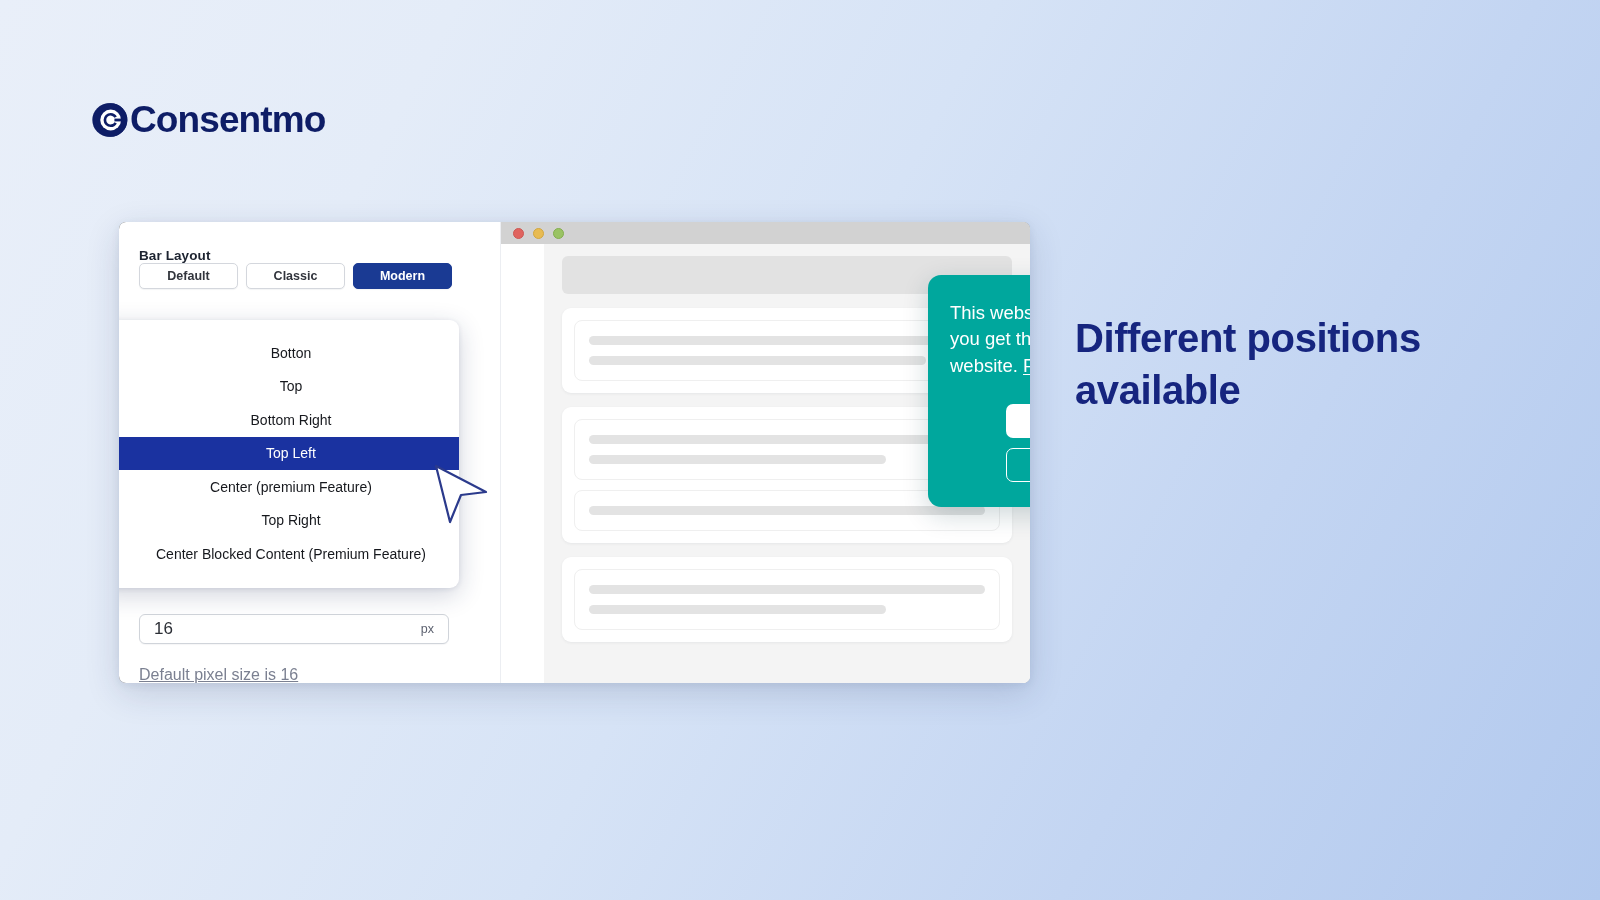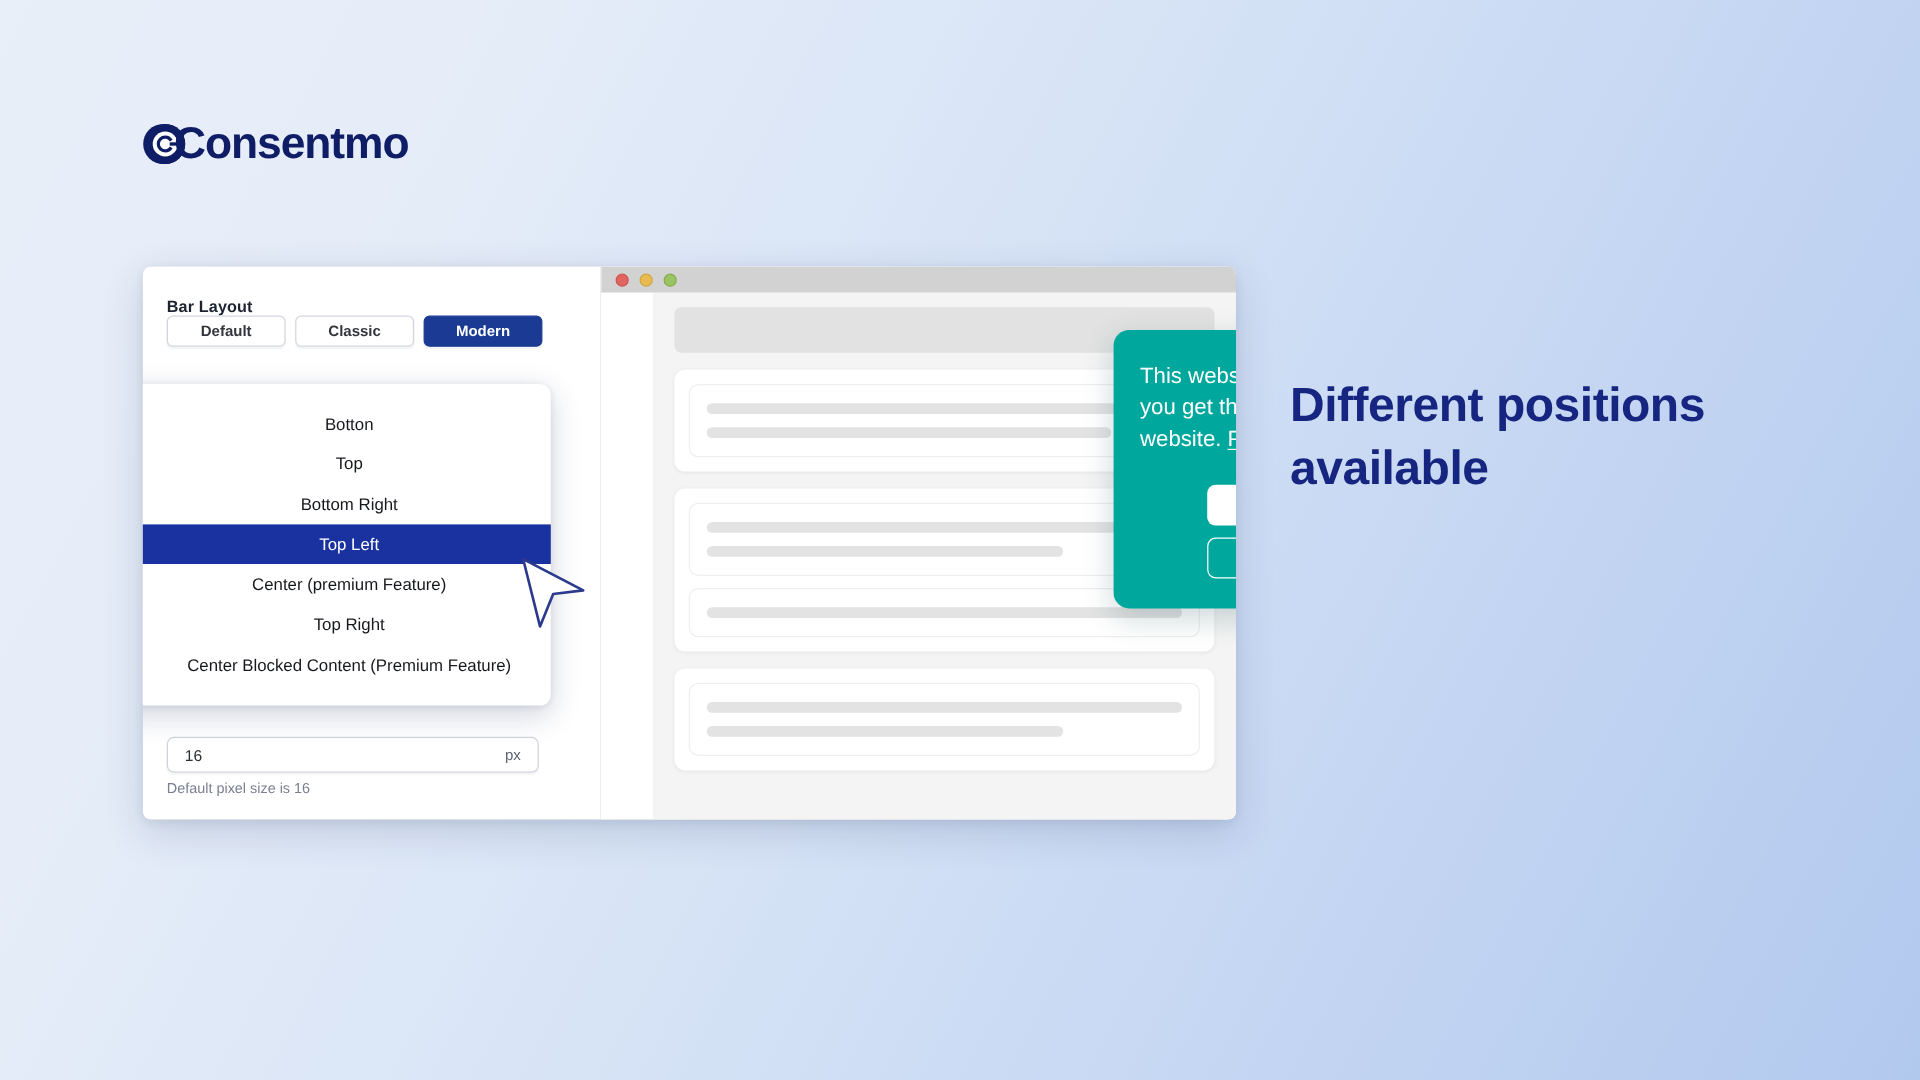--- a/index.html
+++ b/index.html
@@ -10,25 +10,25 @@
   }
   body {
     font-family: "Liberation Sans", sans-serif;
     background: linear-gradient(118deg, #e9eff9 0%, #e4ecf8 22%, #d6e3f6 48%, #c3d5f2 74%, #b2c9ee 100%);
     position: relative;
   }
 
   
   .logo {
     position: absolute;
-    left: 116px;
+    left: 89px;
     top: 100px;
     display: flex;
     align-items: center;
-    gap: 0px;
+    gap: 12px;
   }
   .logo-mark {
     width: 40px;
     height: 40px;
     flex: 0 0 auto;
     display: block;
   }
   .logo-word {
     font-size: 37px;
     font-weight: 700;
@@ -38,21 +38,21 @@
     margin-left: -11px;
   }
 
   
   .app-window {
     position: absolute;
     left: 119px;
     top: 222px;
     width: 911px;
     height: 461px;
-    background: #e5e5e5;
+    background: #404040;
     border-radius: 7px;
     box-shadow: 0 10px 34px rgba(28,45,90,0.16), 0 2px 8px rgba(28,45,90,0.08);
     overflow: hidden;
     display: flex;
   }
 
   
   .settings-panel {
     position: relative;
     width: 381px;
@@ -108,34 +108,35 @@
     position: relative;
     height: 30px;
     border: 1px solid #d0d4da;
     border-radius: 6px;
     background: #ffffff;
     display: flex;
     align-items: center;
     box-shadow: 0 1px 1px rgba(20,30,60,0.04);
   }
   .pixel-value {
-    font-size: 13px;
+    font-size: 17px;
     color: #2c2f36;
     margin-left: 14px;
   }
   .pixel-unit {
     position: absolute;
     right: 14px;
     font-size: 12.5px;
     color: #5d6270;
   }
   .pixel-help {
-    margin-top: 6px;
-    font-size: 12px;
+    margin-top: 22px;
+    font-size: 16px;
     color: #7b8091;
+    text-decoration: underline;
   }
 
   
   .dropdown {
     position: absolute;
     left: -23px;
     top: 98px;
     width: 363px;
     background: #ffffff;
     border-radius: 9px;

